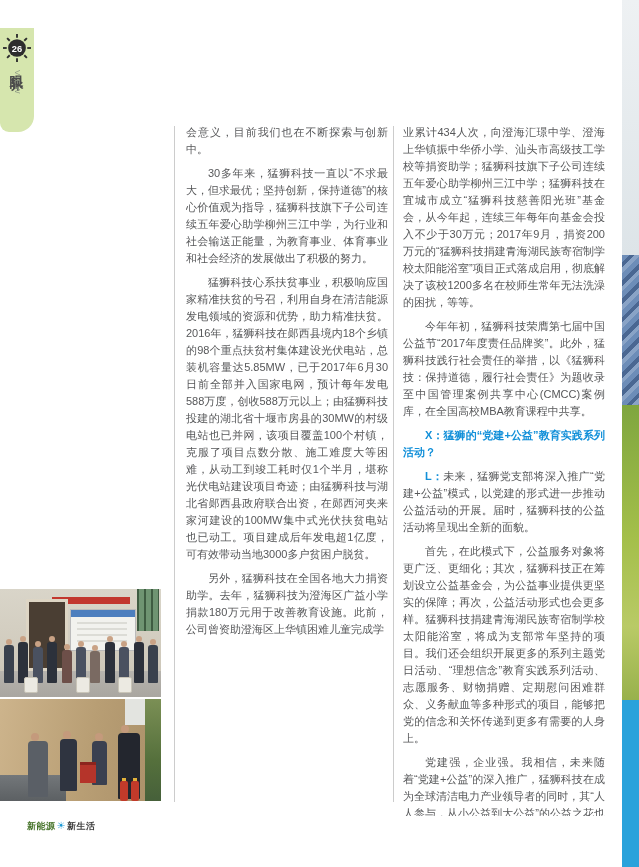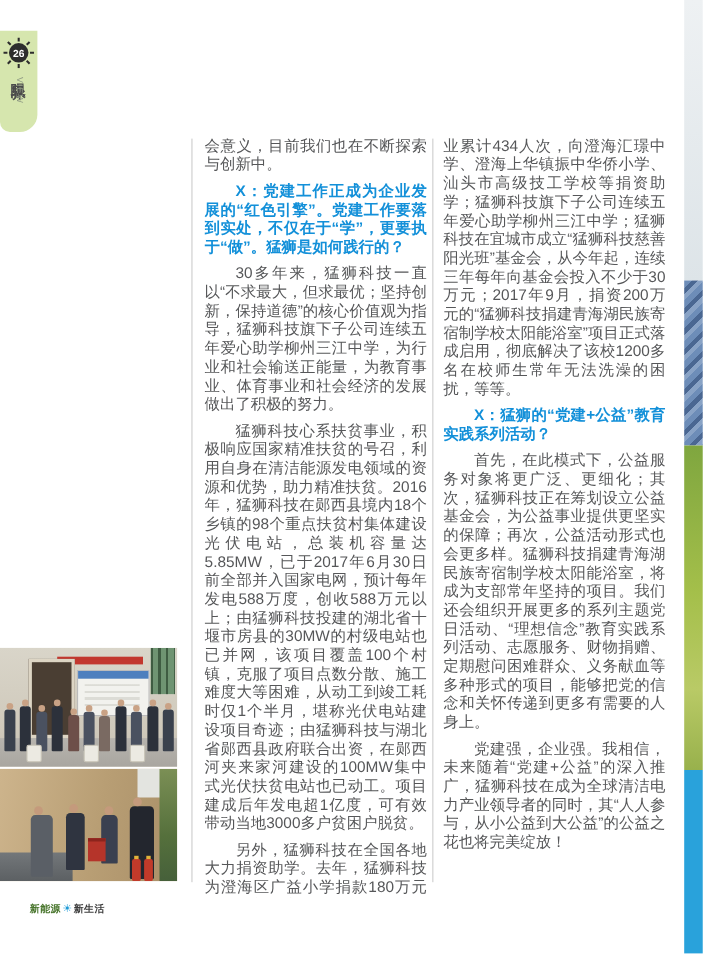--- a/index.html
+++ b/index.html
@@ -1,34 +1,34 @@
 <!DOCTYPE html>
 <html><head>
 <meta charset="utf-8">
 <style>
   html,body{margin:0;padding:0;background:#ffffff;}
   .page{position:relative;width:639px;height:867px;background:#ffffff;overflow:hidden;
         font-family:"Liberation Sans","DejaVu Sans",sans-serif;}
 
   
-  .tab{position:absolute;left:0;top:28px;width:34px;height:92px;background:#d6e6ae;
+  .tab{position:absolute;left:0;top:28px;width:34px;height:104px;background:#d6e6ae;
        border-radius:0 0 16px 9px;text-align:center;}
   .tab svg{display:block;margin:6px auto 2px auto;}
   .tab-title{writing-mode:vertical-rl;margin:0 auto;font-size:14px;font-weight:600;
              color:#4b4b4b;letter-spacing:2px;line-height:14px;}
   .tab-sub{writing-mode:vertical-rl;margin:2px auto 0 auto;font-size:8px;color:#8f9a84;
            letter-spacing:1px;line-height:8px;}
 
   
   .divider{position:absolute;top:126px;height:676px;width:1px;background:#cccccc;}
   .d1{left:174px;} .d2{left:393px;}
 
   
   .col{position:absolute;top:124px;width:202px;height:692px;overflow:hidden;
-       font-size:14px;line-height:17px;color:#565759;text-align:justify;}
+       font-size:11px;line-height:17px;color:#565759;text-align:justify;}
   .col1{left:186px;} .col2{left:403px;}
   .col p{margin:0 0 7px 0;text-indent:2em;}
   .col p.cont{text-indent:0;}
   .col p.question{color:#1390d9;font-weight:bold;}
   .prefix{color:#1390d9;font-weight:bold;}
 
   
   .photo{position:absolute;left:0;width:161px;overflow:hidden;}
   .photo1{top:589px;height:108px;background:linear-gradient(#d9d5c9,#cfc9bb 70%,#c4bfb2);}
   .photo2{top:699px;height:102px;background:linear-gradient(100deg,#cdb48c,#b89e74 55%,#a98f68);}
@@ -110,28 +110,29 @@
     </svg>
     <div class="tab-title">眼界</div>
     <div class="tab-sub">VIEW</div>
   </div>
 
   <div class="divider d1"></div>
   <div class="divider d2"></div>
 
   <div class="col col1" id="col1">
       <p class="para cont">会意义，目前我们也在不断探索与创新中。</p>
-      <p class="para question">X：党建工作正成为企业发展的“红色引擎”。党建工作要落到实处，不仅在于“学”，更要执于“做”。猛狮是如何践行的？</p>
       <p class="para body">30多年来，猛狮科技一直以“不求最大，但求最优；坚持创新，保持道德”的核心价值观为指导，猛狮科技旗下子公司连续五年爱心助学柳州三江中学，为行业和社会输送正能量，为教育事业、体育事业和社会经济的发展做出了积极的努力。</p>
       <p class="para body">猛狮科技心系扶贫事业，积极响应国家精准扶贫的号召，利用自身在清洁能源发电领域的资源和优势，助力精准扶贫。2016年，猛狮科技在郧西县境内18个乡镇的98个重点扶贫村集体建设光伏电站，总装机容量达5.85MW，已于2017年6月30日前全部并入国家电网，预计每年发电588万度，创收588万元以上；由猛狮科技投建的湖北省十堰市房县的30MW的村级电站也已并网，该项目覆盖100个村镇，克服了项目点数分散、施工难度大等困难，从动工到竣工耗时仅1个半月，堪称光伏电站建设项目奇迹；由猛狮科技与湖北省郧西县政府联合出资，在郧西河夹来家河建设的100MW集中式光伏扶贫电站也已动工。项目建成后年发电超1亿度，可有效带动当地3000多户贫困户脱贫。</p>
       <p class="para body">另外，猛狮科技在全国各地大力捐资助学。去年，猛狮科技为澄海区广益小学捐款180万元用于改善教育设施。此前，公司曾资助澄海区上华镇困难儿童完成学</p>
     </div>
   <div class="col col2" id="col2">
       <p class="para cont">业累计434人次，向澄海汇璟中学、澄海上华镇振中华侨小学、汕头市高级技工学校等捐资助学；猛狮科技旗下子公司连续五年爱心助学柳州三江中学；猛狮科技在宜城市成立“猛狮科技慈善阳光班”基金会，从今年起，连续三年每年向基金会投入不少于30万元；2017年9月，捐资200万元的“猛狮科技捐建青海湖民族寄宿制学校太阳能浴室”项目正式落成启用，彻底解决了该校1200多名在校师生常年无法洗澡的困扰，等等。</p>
+      <p class="para body">今年年初，猛狮科技荣膺第七届中国公益节“2017年度责任品牌奖”。此外，猛狮科技践行社会责任的举措，以《猛狮科技：保持道德，履行社会责任》为题收录至中国管理案例共享中心(CMCC)案例库，在全国高校MBA教育课程中共享。</p>
       <p class="para question">X：猛狮的“党建+公益”教育实践系列活动？</p>
+      <p class="para answer"><span class="prefix">L：</span>未来，猛狮党支部将深入推广“党建+公益”模式，以党建的形式进一步推动公益活动的开展。届时，猛狮科技的公益活动将呈现出全新的面貌。</p>
       <p class="para body">首先，在此模式下，公益服务对象将更广泛、更细化；其次，猛狮科技正在筹划设立公益基金会，为公益事业提供更坚实的保障；再次，公益活动形式也会更多样。猛狮科技捐建青海湖民族寄宿制学校太阳能浴室，将成为支部常年坚持的项目。我们还会组织开展更多的系列主题党日活动、“理想信念”教育实践系列活动、志愿服务、财物捐赠、定期慰问困难群众、义务献血等多种形式的项目，能够把党的信念和关怀传递到更多有需要的人身上。</p>
       <p class="para body">党建强，企业强。我相信，未来随着“党建+公益”的深入推广，猛狮科技在成为全球清洁电力产业领导者的同时，其“人人参与，从小公益到大公益”的公益之花也将完美绽放！</p>
     </div>
 
   <div class="photo photo1">
     <div class="p1-banner"></div>
     <div class="p1-door"></div>
     <div class="p1-poster"></div>
     <div class="p1-window"></div>
     <div class="p1-ground"></div>

